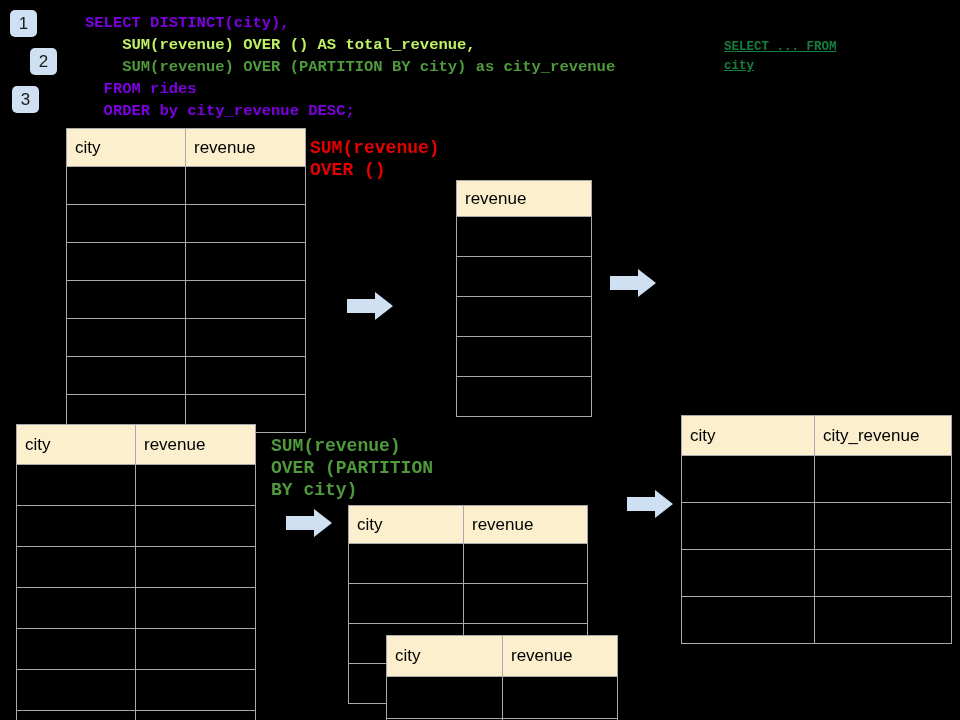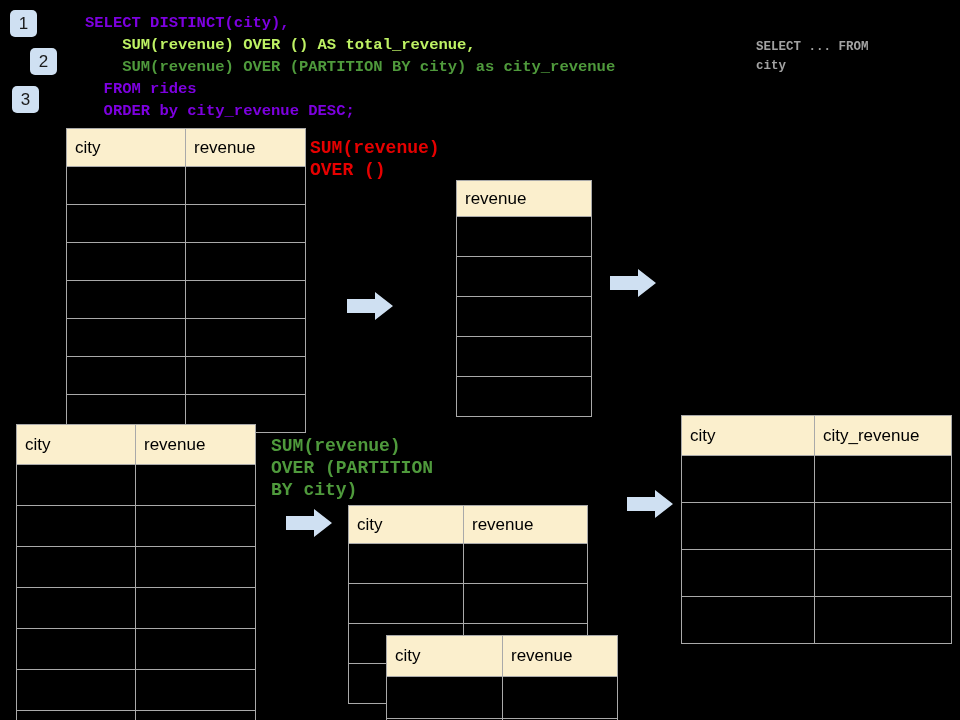--- a/index.html
+++ b/index.html
@@ -102,21 +102,21 @@
 <div id="canvas">
 
   <div id="badges-layer">
       <div class="badge" style="left: 10px; top: 10px;">1</div>
       <div class="badge" style="left: 30px; top: 48px;">2</div>
       <div class="badge" style="left: 12px; top: 86px;">3</div>
     </div>
 
   <div class="sql" id="sql-block" style="left: 85px; top: 12px;"><div class="sql-line c-purple">SELECT DISTINCT(city),</div><div class="sql-line c-red">    SUM(revenue) OVER () AS total_revenue,</div><div class="sql-line c-green">    SUM(revenue) OVER (PARTITION BY city) as city_revenue</div><div class="sql-line c-purple">  FROM rides</div><div class="sql-line c-purple">  ORDER by city_revenue DESC;</div></div>
 
-  <div class="side-caption" id="side-caption" style="left: 756px; top: 38px; color: #a3a3a3;"><div>SELECT ... FROM</div><div>city</div></div>
+  <div class="side-caption" id="side-caption" style="left: 724px; top: 38px; color: #15803d; text-decoration: underline;"><div>SELECT ... FROM</div><div>city</div></div>
 
   <div id="annotations-layer">
       <div class="annot" style="left: 310px; top: 137px; color: rgb(230, 0, 0);"><div>SUM(revenue)</div><div>OVER ()</div></div>
       <div class="annot" style="left: 271px; top: 435px; color: rgb(79, 154, 60);"><div>SUM(revenue)</div><div>OVER (PARTITION</div><div>BY city)</div></div>
     </div>
 
   <div id="tables-layer">
       <table class="tbl" style="left: 66px; top: 128px; width: 239px;">
         <colgroup>
           <col style="width: 119px;">

